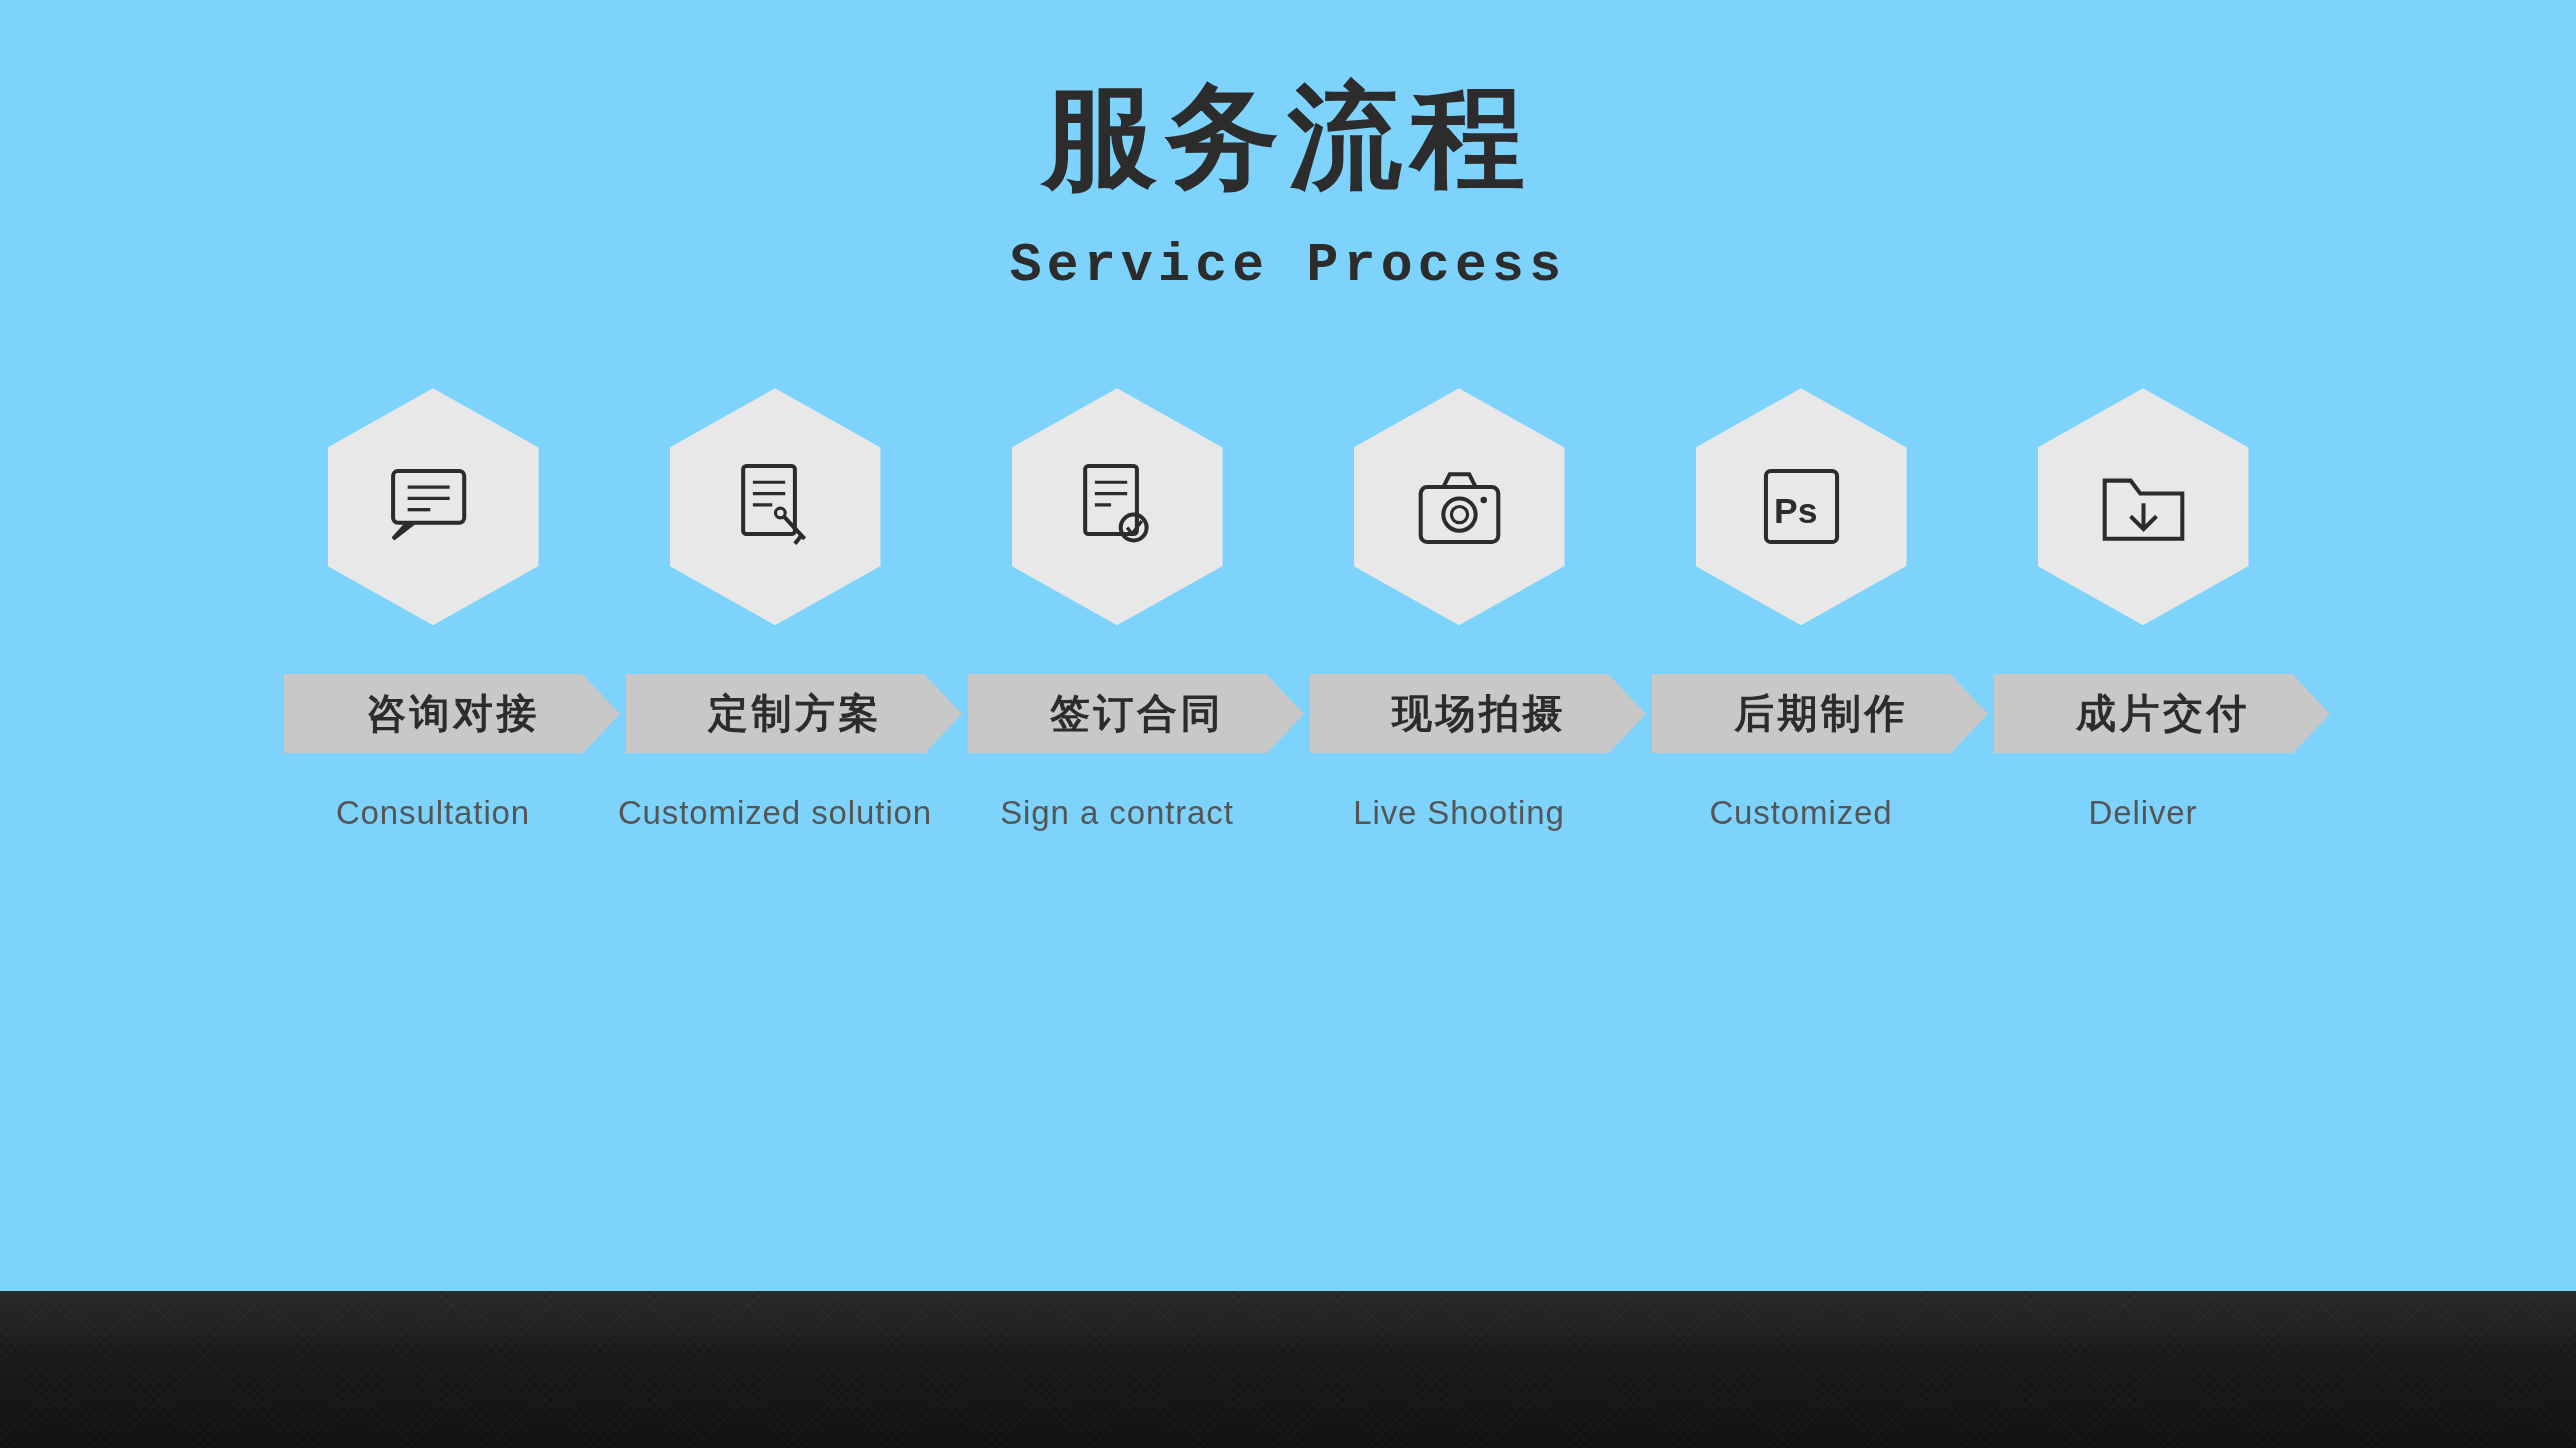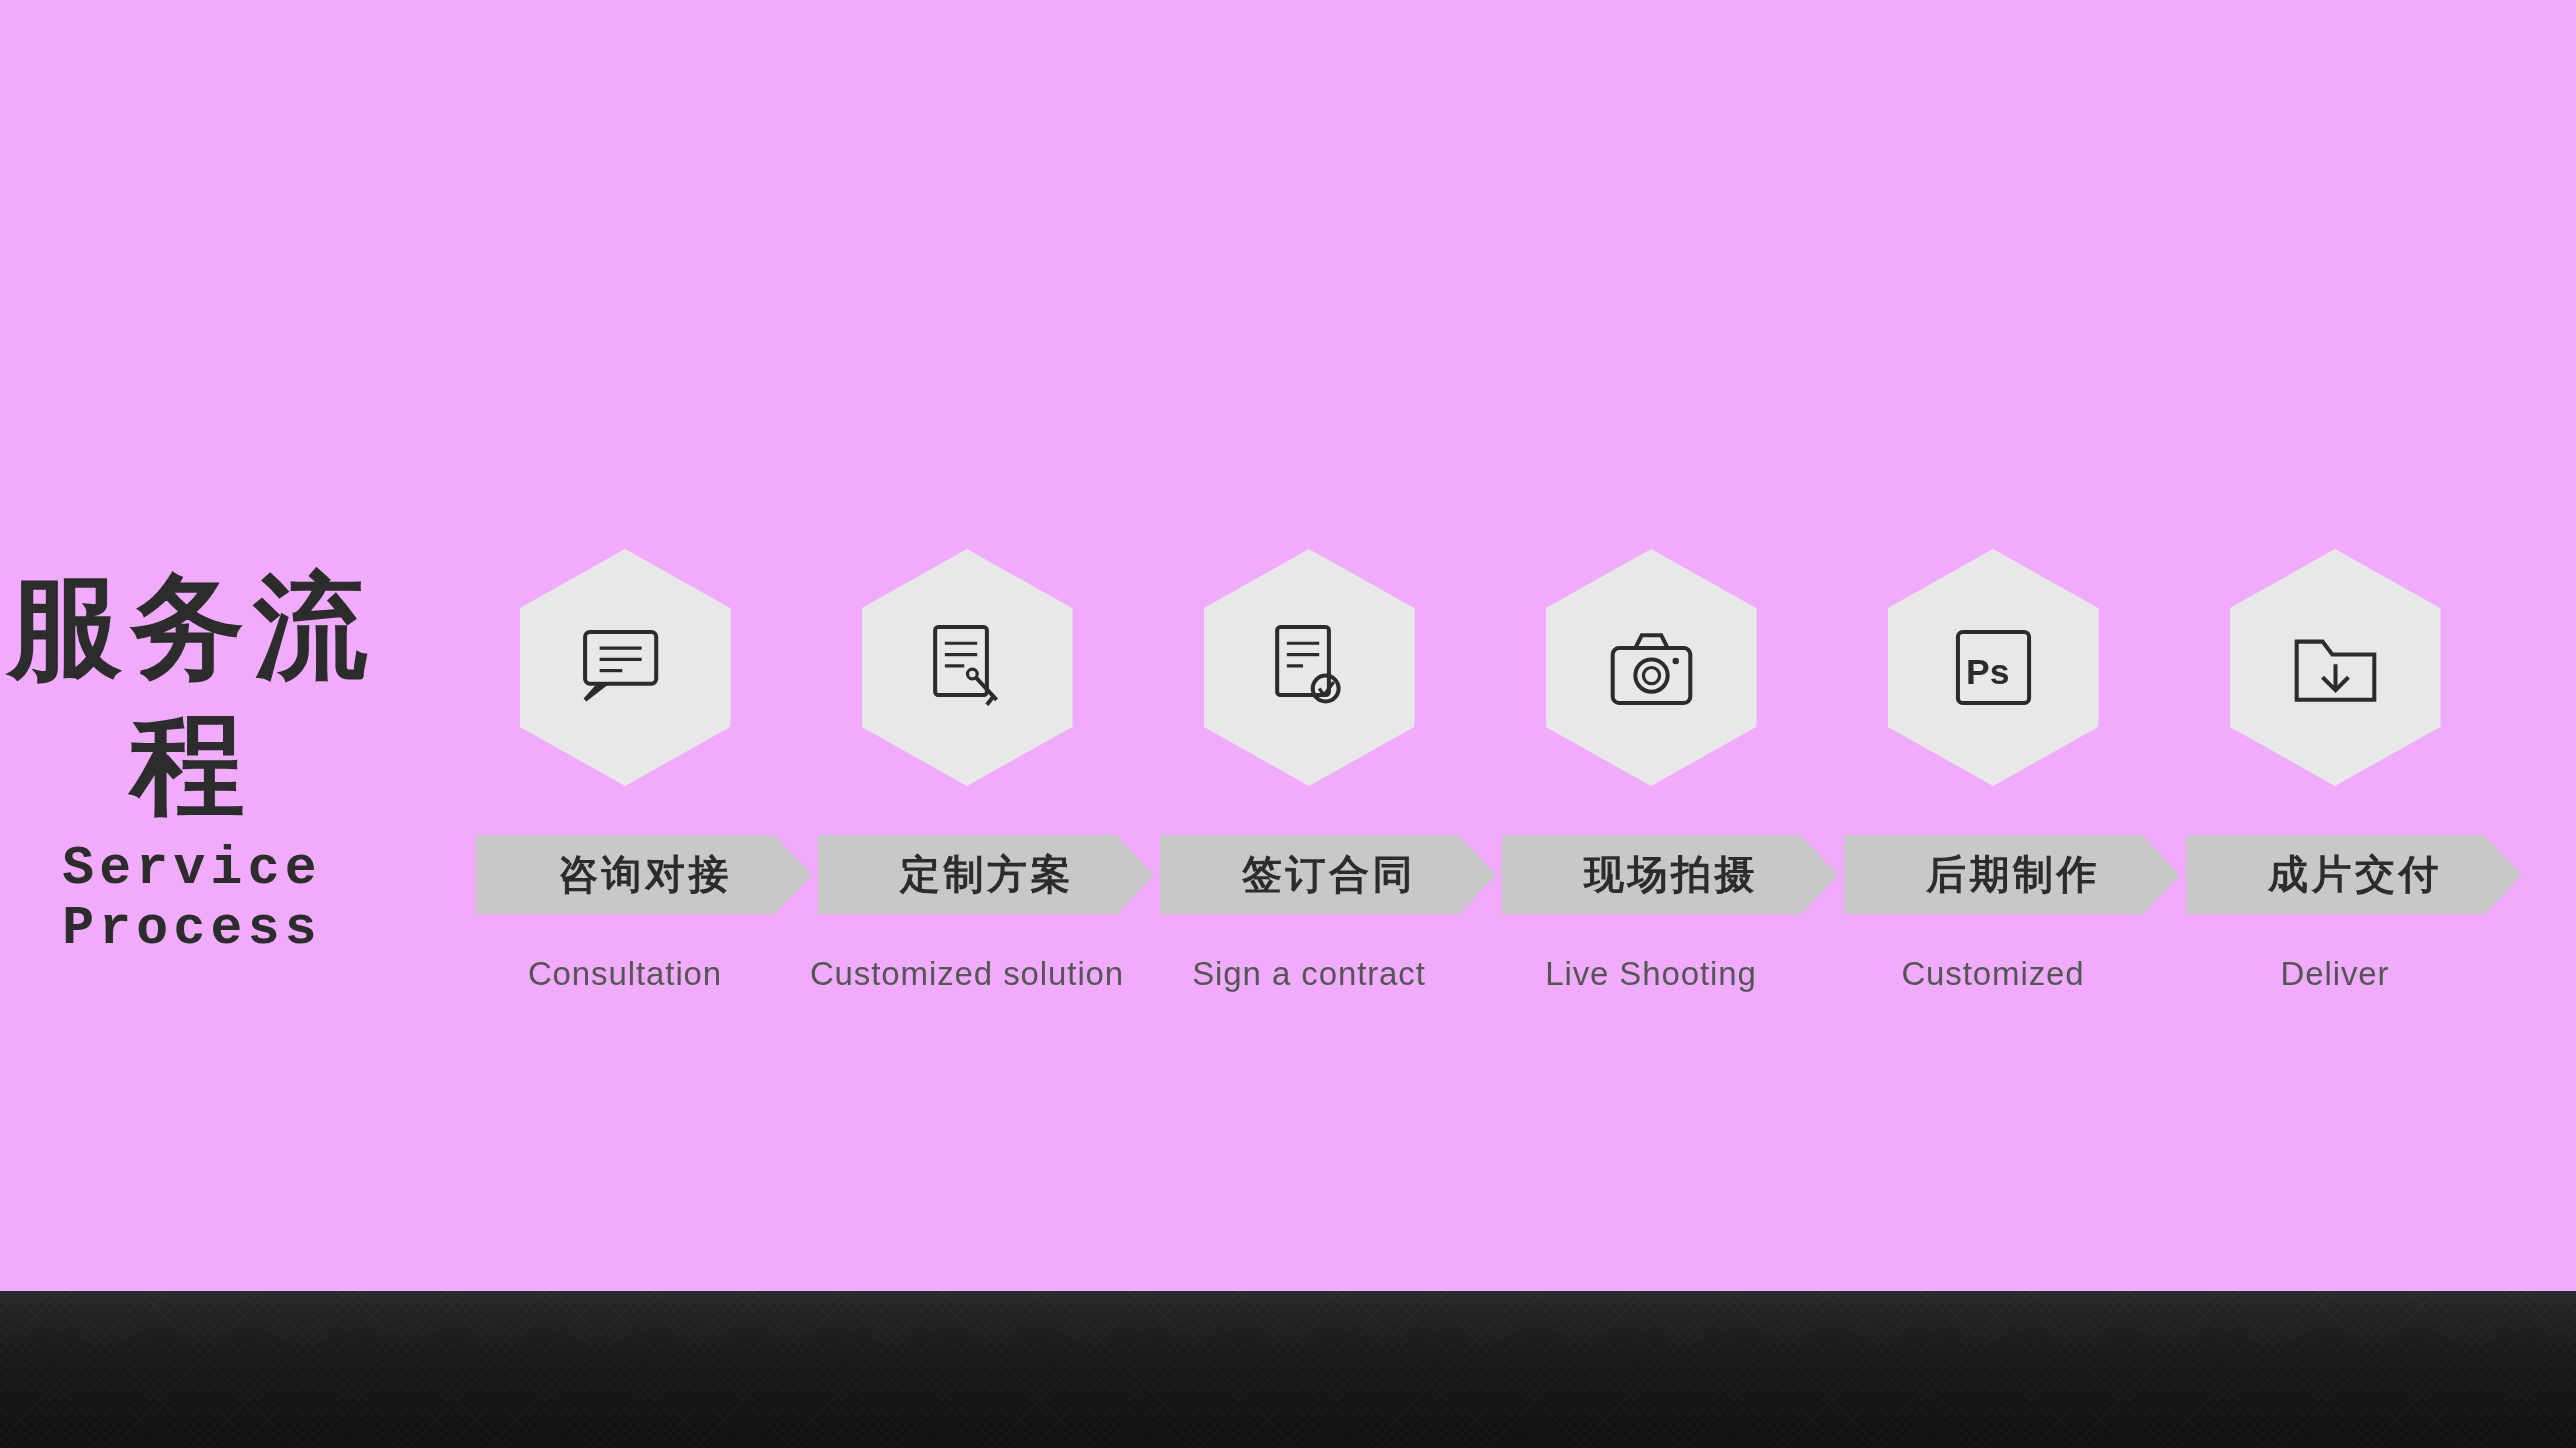--- a/index.html
+++ b/index.html
@@ -10,23 +10,23 @@
       background: #ffffff;
       font-family: 'Arial', sans-serif;
       overflow: hidden;
       position: relative;
     }
 
     .page-container {
       width: 100%;
       height: 100%;
       display: flex;
-      flex-direction: row;
-      align-items: center;
-      background: #f0abfc;
+      flex-direction: column;
+      align-items: center;
+      background: #7dd3fc;
     }
 
     
     .header {
       margin-top: 70px;
       text-align: center;
     }
 
     .title-chinese {
       font-size: 114px;
@@ -36,21 +36,21 @@
       letter-spacing: 8.8px;
       line-height: 1.2;
     }
 
     .title-english {
       font-size: 53px;
       color: #2c2c2c;
       font-family: 'Courier New', Courier, monospace;
       font-weight: 600;
       letter-spacing: 5.3px;
-      margin-top: 5px;
+      margin-top: 29px;
     }
 
     
     .process-container {
       display: flex;
       flex-direction: row;
       align-items: flex-start;
       justify-content: center;
       margin-top: 88px;
       gap: 0px;

